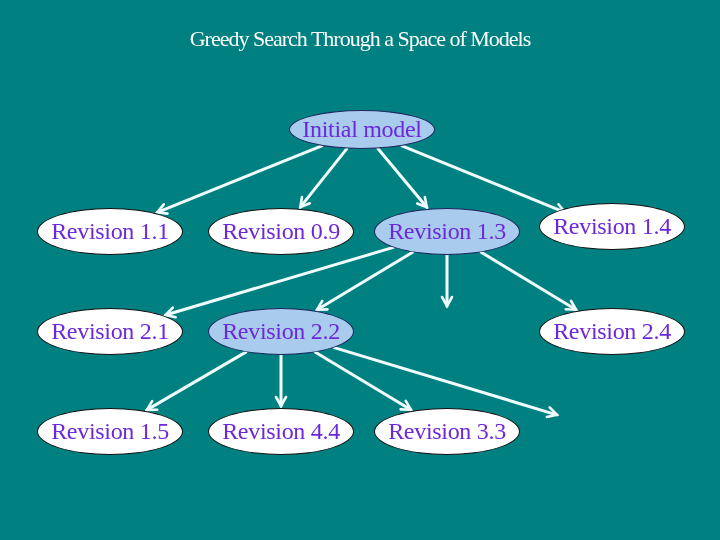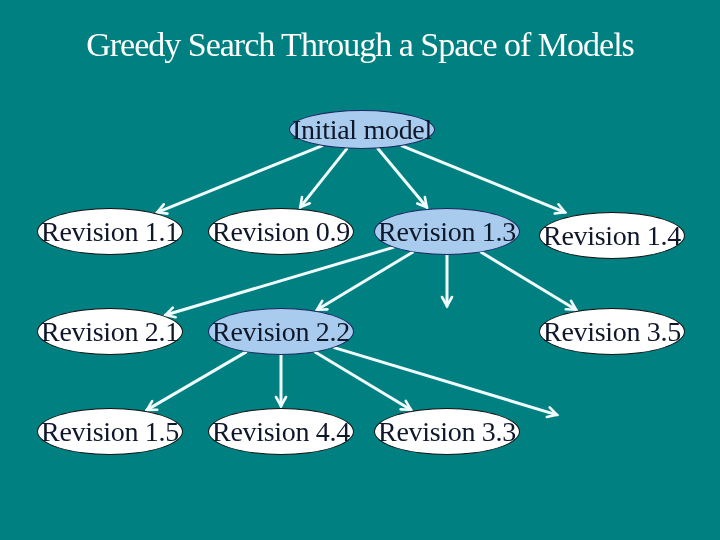--- a/index.html
+++ b/index.html
@@ -3,30 +3,30 @@
 <meta charset="utf-8">
 <style>
   html,body{margin:0;padding:0;background:#222;}
   .slide{
     position:relative;width:720px;height:540px;overflow:hidden;
     background:var(--bg,#008080);
     font-family:"Liberation Serif","DejaVu Serif",serif;
   }
   .title{
     position:absolute;top:26px;left:0;right:0;text-align:center;
-    color:var(--title-color,#fff);font-size:34px;letter-spacing:-1px;
+    color:var(--title-color,#fff);font-size:22px;letter-spacing:-1px;
     white-space:nowrap;
   }
   .arrows{position:absolute;left:0;top:0;width:720px;height:540px;}
   .node{
     position:absolute;border-radius:50%;
     background:var(--node-fill,#fff);
     border:1.4px solid #101010;
     display:flex;align-items:center;justify-content:center;
-    font-size:28px;letter-spacing:-0.3px;color:#0f172a;
+    font-size:24px;letter-spacing:-0.3px;color:#6d28d9;
     box-sizing:border-box;
   }
   .node.hl{
     background:var(--node-hl,#a8cbee);
     border-color:#1c2560;
   }
   .node span{white-space:nowrap;}
 </style>
 </head>
 <body>
@@ -63,32 +63,32 @@
 
   <div class="node" style="left:37px;top:208px;width:146px;height:47px">
     <span>Revision 1.1</span>
   </div>
   <div class="node" style="left:208px;top:208px;width:146px;height:47px">
     <span>Revision 0.9</span>
   </div>
   <div class="node hl" style="left:374px;top:208px;width:146px;height:47px">
     <span>Revision 1.3</span>
   </div>
-  <div class="node" style="left:539px;top:212px;width:146px;height:47px">
+  <div class="node" style="left:539px;top:203px;width:146px;height:47px">
     <span>Revision 1.4</span>
   </div>
 
   <div class="node" style="left:37px;top:308px;width:146px;height:47px">
     <span>Revision 2.1</span>
   </div>
   <div class="node hl" style="left:208px;top:308px;width:146px;height:47px">
     <span>Revision 2.2</span>
   </div>
   <div class="node" style="left:539px;top:308px;width:146px;height:47px">
-    <span>Revision 3.5</span>
+    <span>Revision 2.4</span>
   </div>
 
   <div class="node" style="left:37px;top:408px;width:146px;height:47px">
     <span>Revision 1.5</span>
   </div>
   <div class="node" style="left:208px;top:408px;width:146px;height:47px">
     <span>Revision 4.4</span>
   </div>
   <div class="node" style="left:374px;top:408px;width:146px;height:47px">
     <span>Revision 3.3</span>

